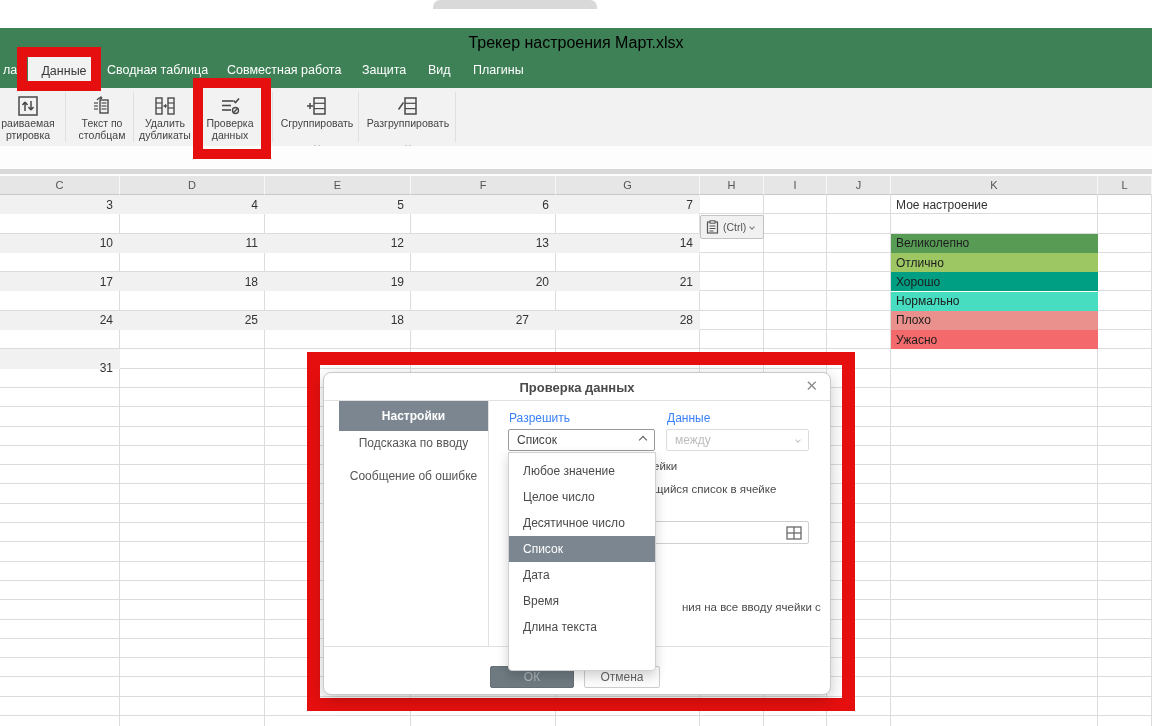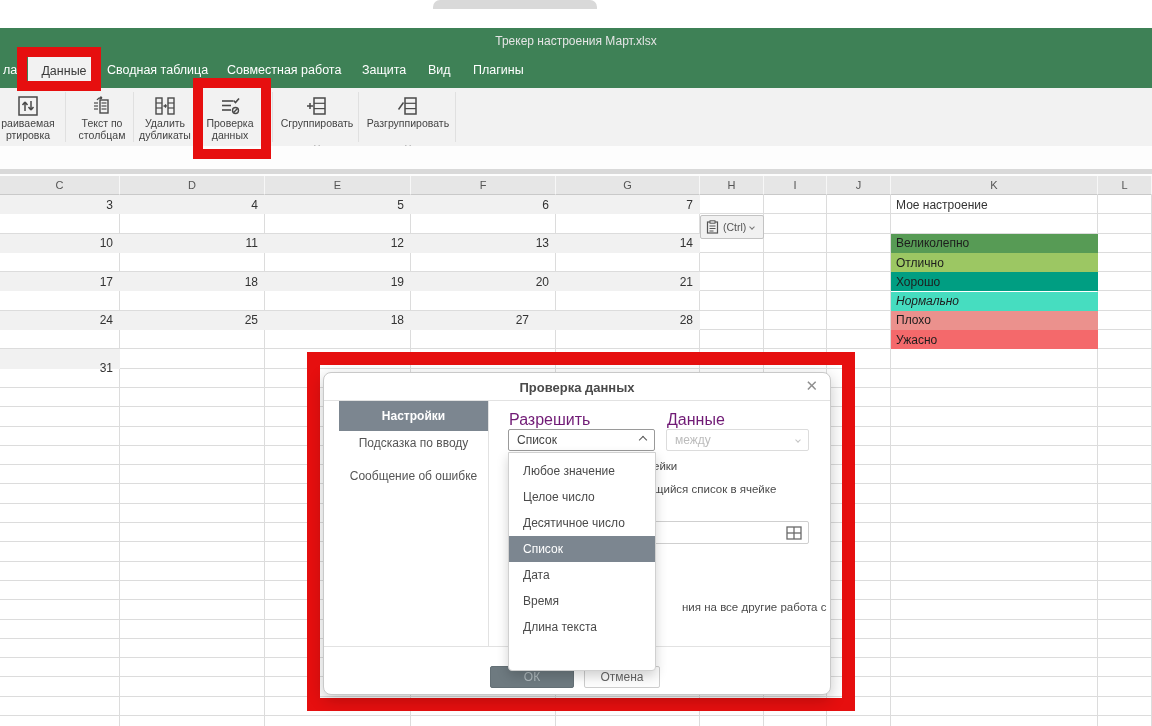--- a/index.html
+++ b/index.html
@@ -6,21 +6,21 @@
   html,body { background:#fff; }
   body { font-family:"Liberation Sans", sans-serif; }
   .screen { position:relative; width:1152px; height:726px; overflow:hidden; background:#fff; }
 
   
   .top-strip { position:absolute; left:0; top:0; width:1152px; height:28px; background:#fff; }
   .tab-remnant { position:absolute; left:433px; top:0; width:164px; height:9px; background:#d9d9d9; border-radius:7px 7px 0 0; }
 
   
   .titlebar { position:absolute; left:0; top:28px; width:1152px; height:25px; background:var(--green); }
-  .doc-title { position:absolute; left:0; right:0; top:6px; text-align:center; color:#e5e5e5; font-size:12px; }
+  .doc-title { position:absolute; left:0; right:0; top:6px; text-align:center; color:#000000; font-size:16px; }
 
   
   .tabbar { position:absolute; left:0; top:53px; width:1152px; height:35px; background:var(--green); }
   .menu-item { position:absolute; top:10px; color:#fff; font-size:12.5px; cursor:default; white-space:nowrap; }
   .menu-item.active-tab { top:0; height:35px; background:#f2f2f2; color:#3a3a3a; border-radius:3px 3px 0 0;
       display:flex; align-items:center; justify-content:center; }
 
   
   .toolbar { position:absolute; left:0; top:88px; width:1152px; height:58px; background:#f2f2f2; }
   .tb-btn { position:absolute; top:0; height:58px; }
@@ -66,21 +66,21 @@
   
   .dialog { position:absolute; left:323px; top:372px; width:508px; height:323px; background:#fff;
       border:1px solid #c9c9c9; border-radius:8px; box-shadow:0 5px 16px rgba(0,0,0,0.22); z-index:50; }
   .dlg-title { position:absolute; left:0; right:0; top:7px; text-align:center; font-size:13px; font-weight:bold; color:#4a4a4a; }
   .dlg-close { position:absolute; right:12px; top:4px; font-size:15px; color:#8f8f8f; cursor:default; }
   .dlg-hline { position:absolute; left:0; top:27px; width:100%; height:1px; background:#e2e2e2; }
   .dlg-vline { position:absolute; left:164px; top:27px; width:1px; height:246px; background:#e2e2e2; }
   .dlg-fline { position:absolute; left:0; top:273px; width:100%; height:1px; background:#e2e2e2; }
   .dlg-tab { position:absolute; left:15px; width:149px; font-size:12px; color:#555; text-align:center; }
   .dlg-tab.active { background:var(--gray-sel); color:#fff; font-weight:bold; height:30px; display:flex; align-items:center; justify-content:center; }
-  .dlg-label { position:absolute; font-size:16px; color:#701a75; }
+  .dlg-label { position:absolute; font-size:12px; color:#3b82f6; }
   .combo { position:absolute; height:22px; background:#fff; border:1px solid #9a9a9a; border-radius:2px;
       font-size:12px; color:#444; display:flex; align-items:center; padding:0 8px; }
   .combo .cv { flex:1; }
   .combo.disabled { border-color:#dcdcdc; color:#bcbcbc; }
   .frag { position:absolute; font-size:11.5px; color:#4a4a4a; white-space:nowrap; }
   .src-input { position:absolute; left:184px; top:148px; width:301px; height:23px; border:1px solid #cfcfcf; border-radius:2px; background:#fff; }
   .range-icon { position:absolute; right:6px; top:4px; }
   .dlg-btn { position:absolute; top:293px; height:22px; border-radius:2px; font-size:12px;
       display:flex; align-items:center; justify-content:center; z-index:1; }
   .dlg-btn.ok { left:166px; width:84px; background:var(--ok); color:#aeb8bc; border:1px solid #64707 6; }
@@ -234,21 +234,21 @@
         <div class="cell num" style="top: 38.6px; left: 556px; width: 144px;">14</div>
         <div class="cell text mood" style="top: 38.6px; left: 891px; width: 207px; background: rgb(87, 155, 85);">Великолепно</div>
         <div class="cell text mood" style="top: 57.9px; left: 891px; width: 207px; background: rgb(156, 199, 99);">Отлично</div>
         <div class="row-shade" style="top: 77.2px; left: 0px; width: 700px; background: rgb(241, 241, 241);"></div>
         <div class="cell num" style="top: 77.2px; left: 0px; width: 120px;">17</div>
         <div class="cell num" style="top: 77.2px; left: 120px; width: 145px;">18</div>
         <div class="cell num" style="top: 77.2px; left: 265px; width: 146px;">19</div>
         <div class="cell num" style="top: 77.2px; left: 411px; width: 145px;">20</div>
         <div class="cell num" style="top: 77.2px; left: 556px; width: 144px;">21</div>
         <div class="cell text mood" style="top: 77.2px; left: 891px; width: 207px; background: rgb(0, 158, 130);">Хорошо</div>
-        <div class="cell text mood" style="top: 96.5px; left: 891px; width: 207px; background: rgb(70, 221, 192); font-style: italic;">Нормально</div>
+        <div class="cell text mood" style="top: 96.5px; left: 891px; width: 207px; background: rgb(70, 221, 192);">Нормально</div>
         <div class="row-shade" style="top: 115.8px; left: 0px; width: 700px; background: rgb(241, 241, 241);"></div>
         <div class="cell num" style="top: 115.8px; left: 0px; width: 120px;">24</div>
         <div class="cell num" style="top: 115.8px; left: 120px; width: 145px;">25</div>
         <div class="cell num" style="top: 115.8px; left: 265px; width: 146px;">18</div>
         <div class="cell num" style="top: 115.8px; left: 391px; width: 145px;">27</div>
         <div class="cell num" style="top: 115.8px; left: 556px; width: 144px;">28</div>
         <div class="cell text mood" style="top: 115.8px; left: 891px; width: 207px; background: rgb(235, 145, 141);">Плохо</div>
         <div class="cell text mood" style="top: 135.1px; left: 891px; width: 207px; background: rgb(244, 105, 107);">Ужасно</div>
         <div class="row-shade" style="top: 154.4px; left: 0px; width: 120px; background: rgb(241, 241, 241);"></div>
         <div class="cell num" style="top: 154.4px; left: 0px; width: 120px; margin-top: 9px;">31</div>
@@ -305,21 +305,21 @@
     <div class="frag" style="left:330px; top:110px;">щийся список в ячейке</div>
 
     <div class="src-input">
       <svg class="range-icon" width="16" height="14" viewBox="0 0 16 14">
         <rect x="1" y="1" width="14" height="12" fill="none" stroke="#6a6a6a" stroke-width="1.3"></rect>
         <line x1="8" y1="1" x2="8" y2="13" stroke="#6a6a6a" stroke-width="1.3"></line>
         <line x1="1" y1="7" x2="15" y2="7" stroke="#6a6a6a" stroke-width="1.3"></line>
       </svg>
     </div>
 
-    <div class="frag" style="left:358px; top:228px;">ния на все другие работа с</div>
+    <div class="frag" style="left:358px; top:228px;">ния на все вводу ячейки с</div>
 
     <div class="dlg-btn ok">ОК</div>
     <div class="dlg-btn cancel">Отмена</div>
 
     <div class="dropdown" id="dlg-dropdown">
         <div class="dd-item">Любое значение</div>
         <div class="dd-item">Целое число</div>
         <div class="dd-item">Десятичное число</div>
         <div class="dd-item selected">Список</div>
         <div class="dd-item">Дата</div>

